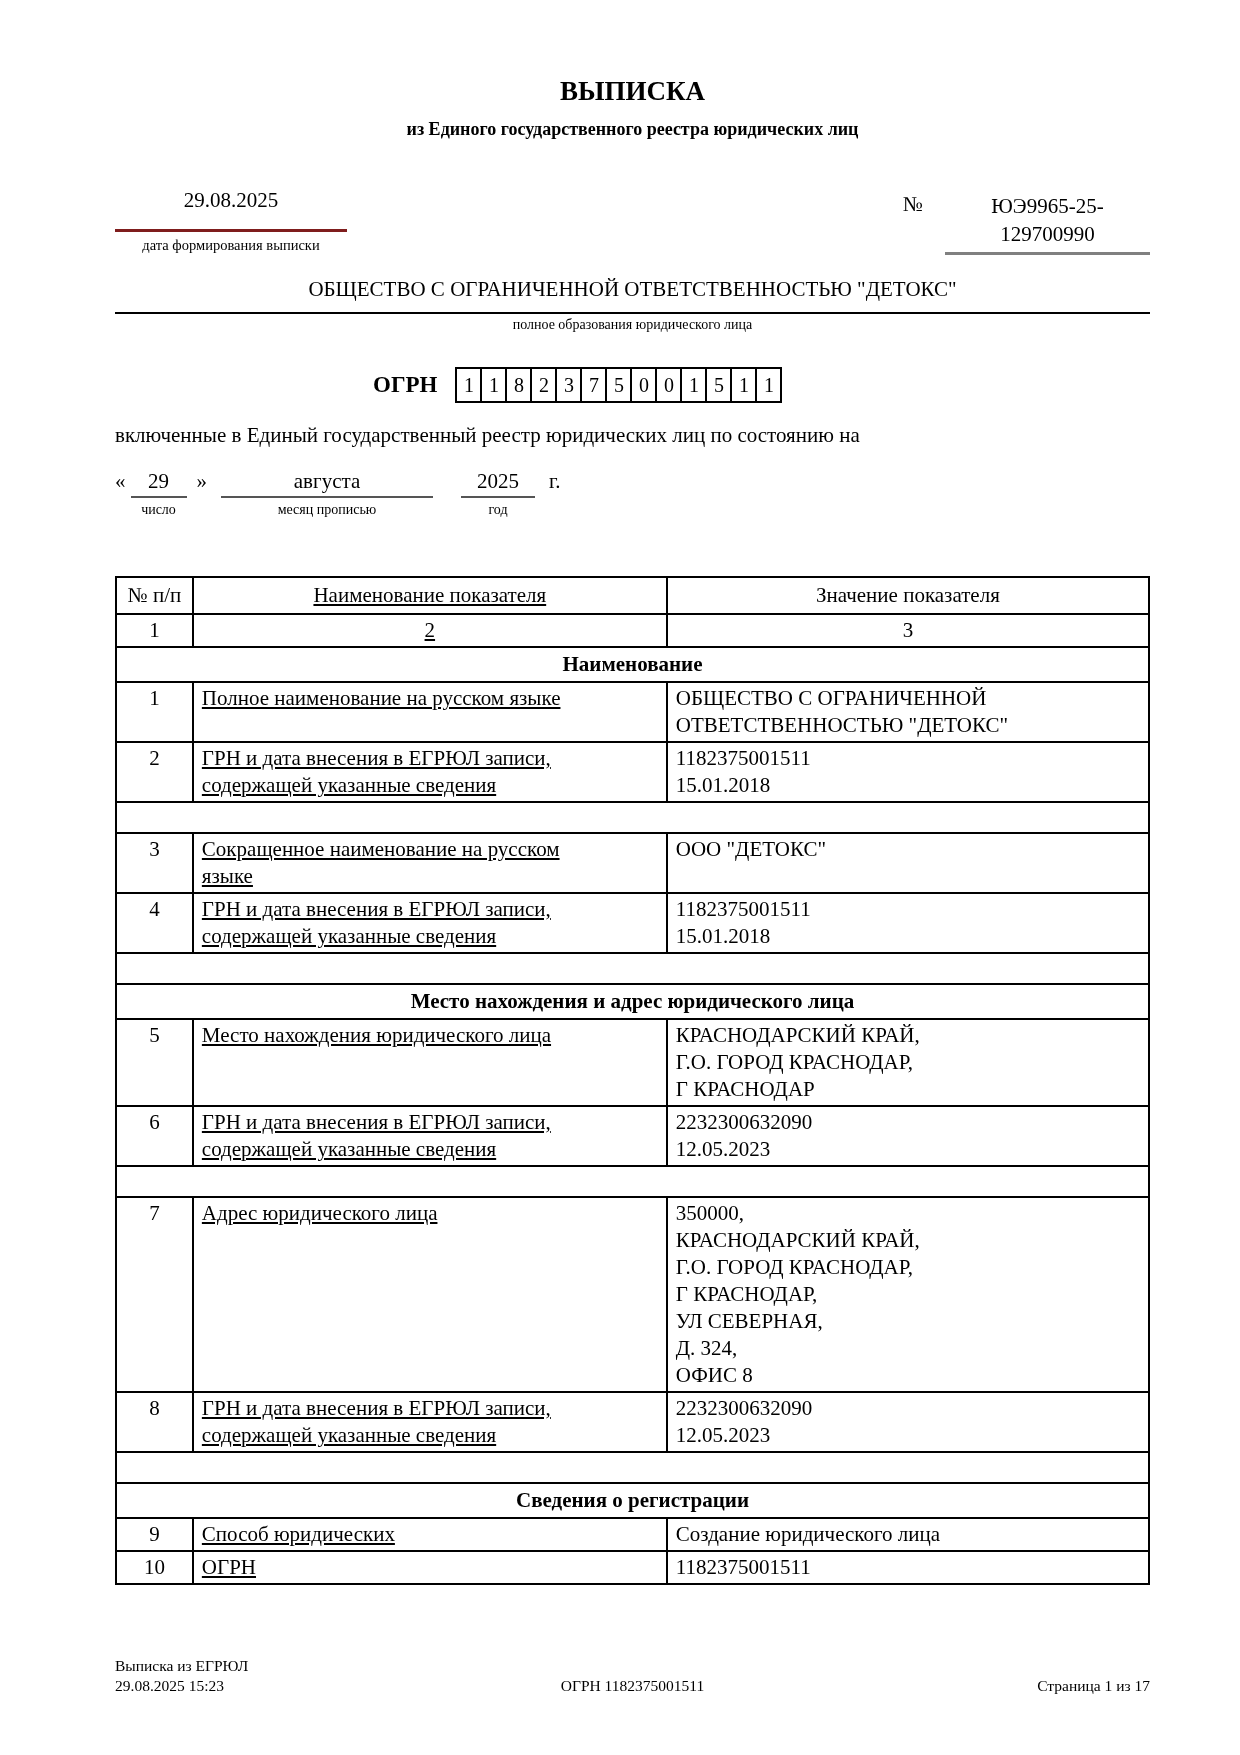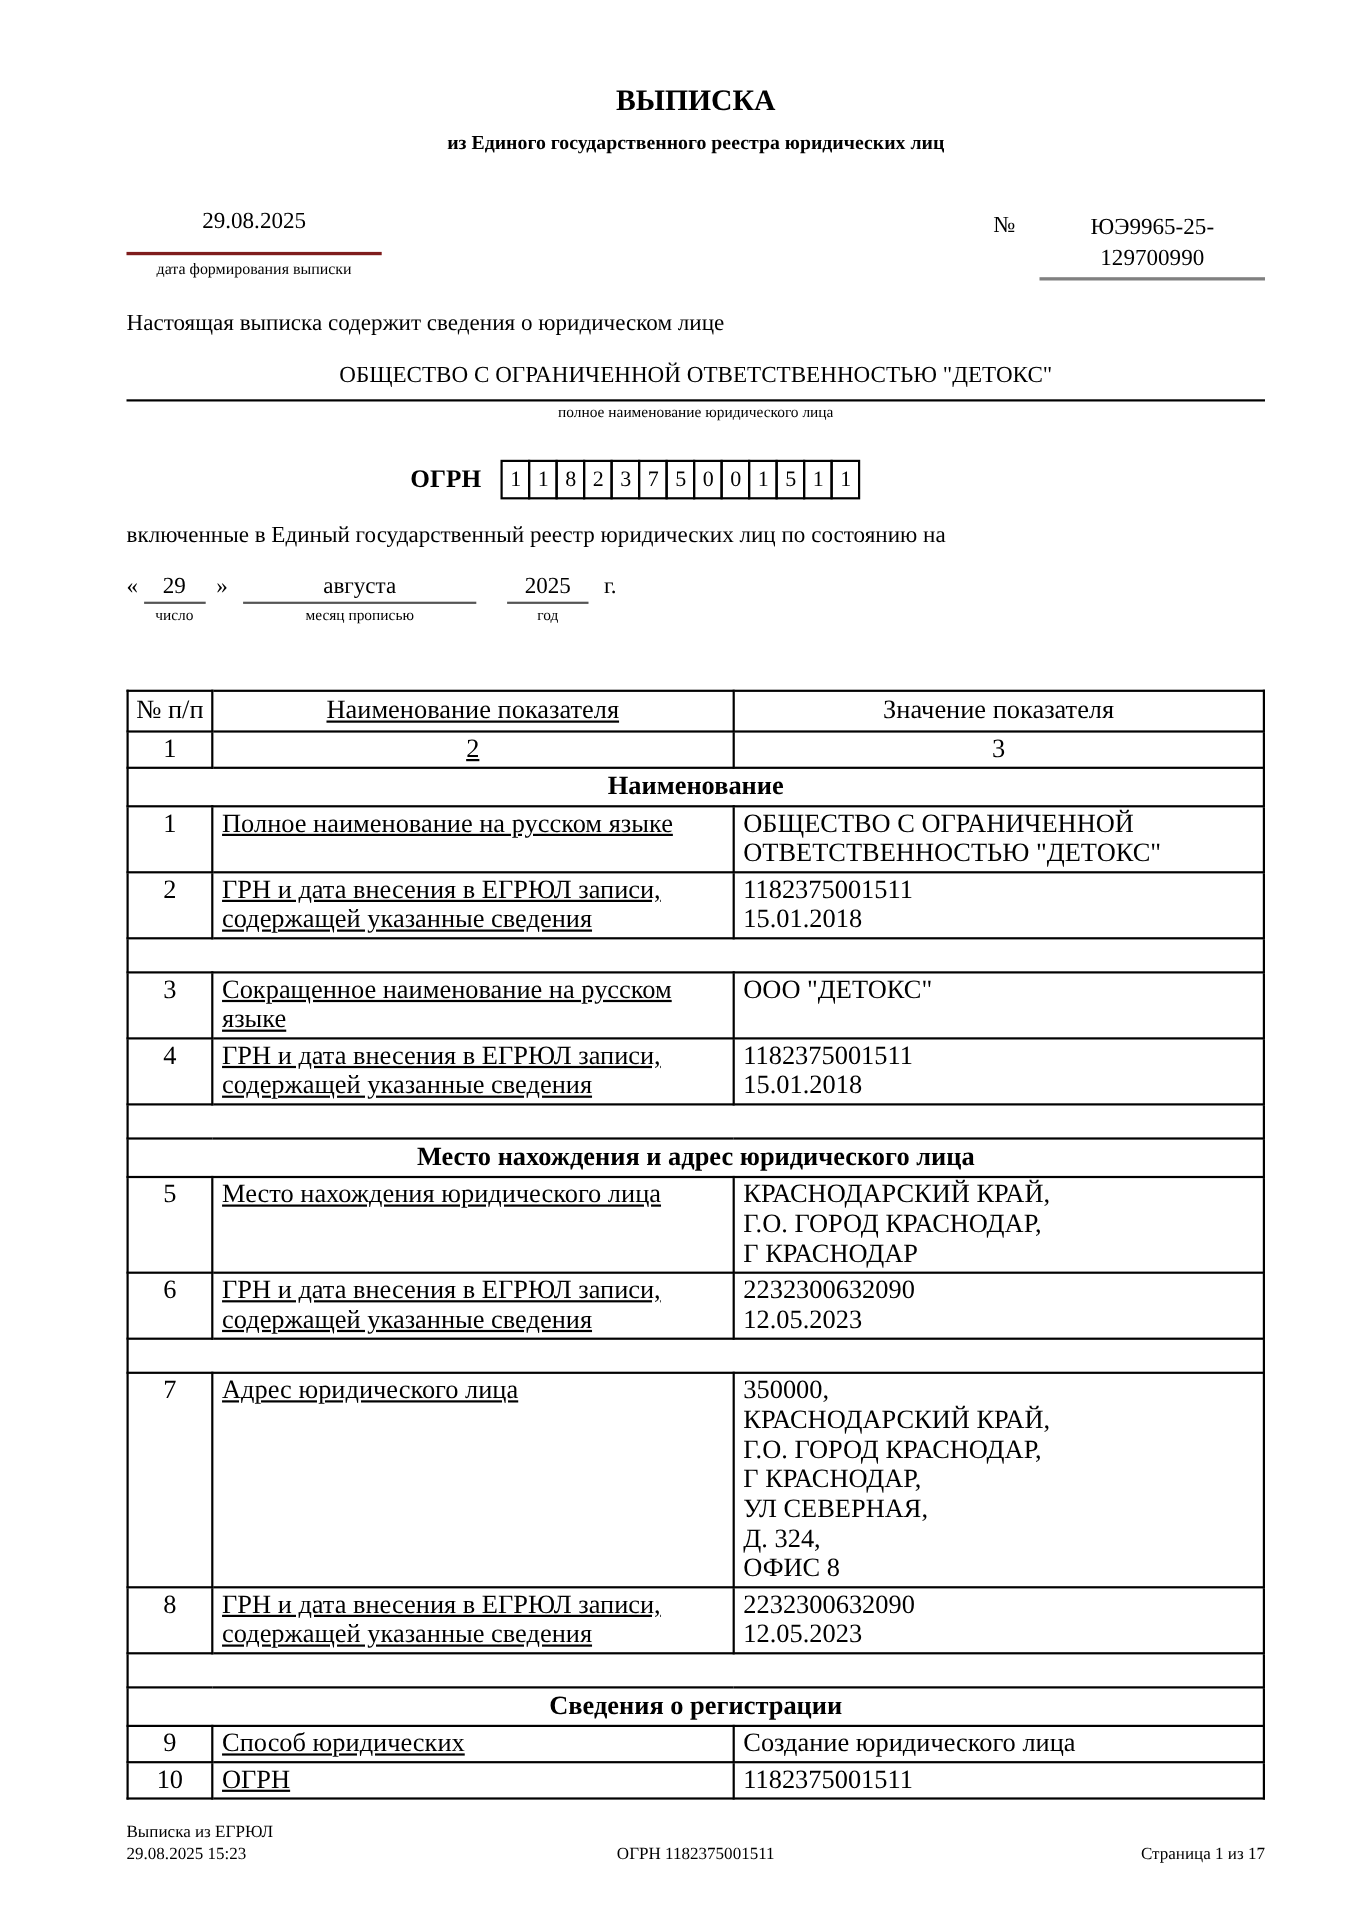--- a/index.html
+++ b/index.html
@@ -44,21 +44,21 @@
   .fillcol { text-align: center; }
   .fill-val { border-bottom: 2px solid #555555; line-height: 27px; padding-bottom: 1px; }
   .fill-cap { font-size: 14px; margin-top: 4px; }
   .col-day { width: 56px; margin-left: 5px; }
   .col-month { width: 212px; margin-left: 14px; }
   .col-year { width: 74px; margin-left: 28px; }
   .q-close { margin-left: 10px; }
   .g-suffix { margin-left: 14px; line-height: 27px; }
 
   table.t { margin-top: 58px; width: 1035px; border-collapse: collapse; }
-  table.t td { border: 2px solid #000; font-size: 24px; line-height: 27px; padding: 2px 8px; vertical-align: top; }
+  table.t td { border: 2px solid #000; font-size: 21px; line-height: 27px; padding: 2px 8px; vertical-align: top; }
   .c-num { width: 77px; text-align: center; padding: 2px 2px; }
   .c-name { width: 475px; white-space: pre-line; text-decoration: underline; }
   .c-val { width: 483px; white-space: pre-line; }
   tr.hdr td { text-align: center; padding: 4px 4px; }
   tr.nums td { text-align: center; }
   tr.section td { text-align: center; font-weight: bold; padding: 3px; }
   tr.spacer td { height: 31px; }
 
   .footer { position: absolute; left: 115px; top: 1656px; width: 1035px; display: grid; grid-template-columns: 1fr auto 1fr; align-items: end; font-size: 15.5px; line-height: 20px; }
   .f-center { text-align: center; }
@@ -78,24 +78,23 @@
         <div class="date-line">29.08.2025</div>
         <div class="date-cap">дата формирования выписки</div>
       </div>
       <div class="num-block">
         <span class="num-label">№</span>
         <div class="num-value">ЮЭ9965-25-
 129700990</div>
       </div>
     </div>
 
-    <div class="intro">Настоящая выписка содержит сведения о юридическом лице</div>
 
     <div class="company">ОБЩЕСТВО С ОГРАНИЧЕННОЙ ОТВЕТСТВЕННОСТЬЮ "ДЕТОКС"</div>
-    <div class="company-cap">полное наименование юридического лица</div>
+    <div class="company-cap">полное образования юридического лица</div>
 
     <div class="ogrn-row">
       <span class="ogrn-label">ОГРН</span>
       <div class="ogrn-boxes">
         <span class="ogrn-box">1</span>
         <span class="ogrn-box">1</span>
         <span class="ogrn-box">8</span>
         <span class="ogrn-box">2</span>
         <span class="ogrn-box">3</span>
         <span class="ogrn-box">7</span>

